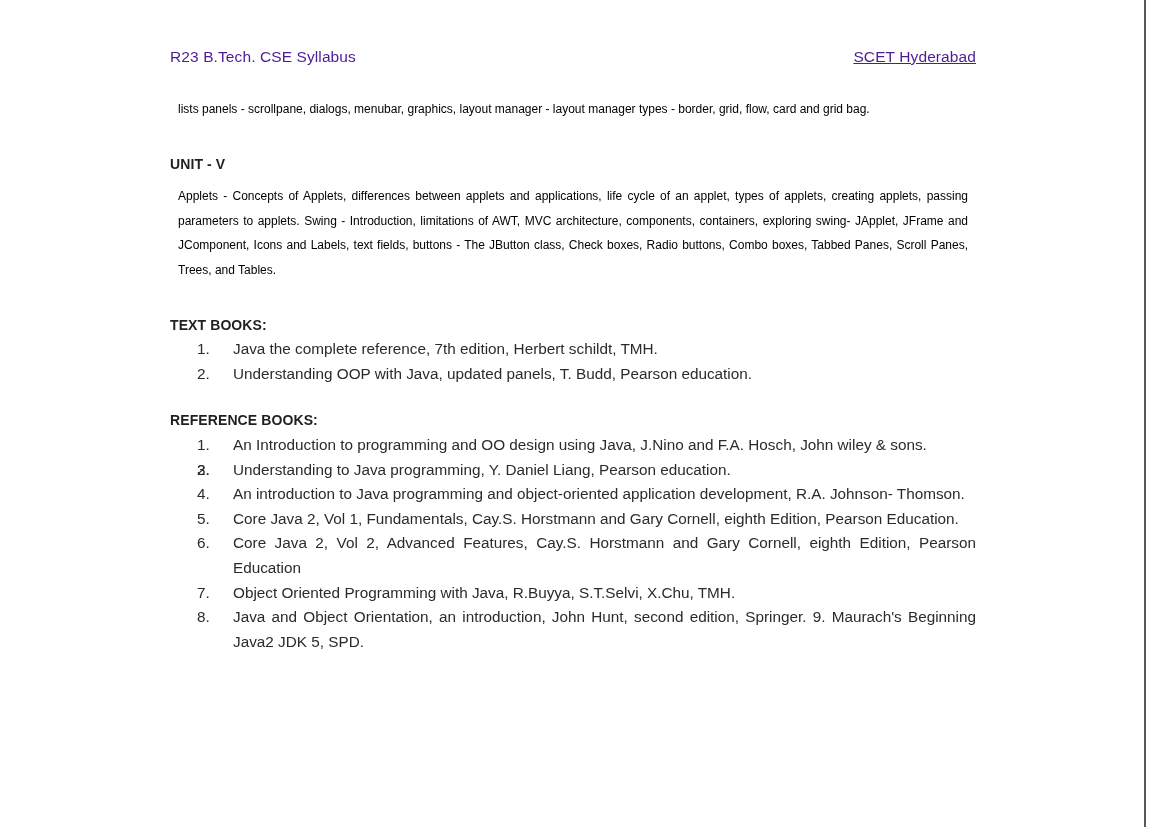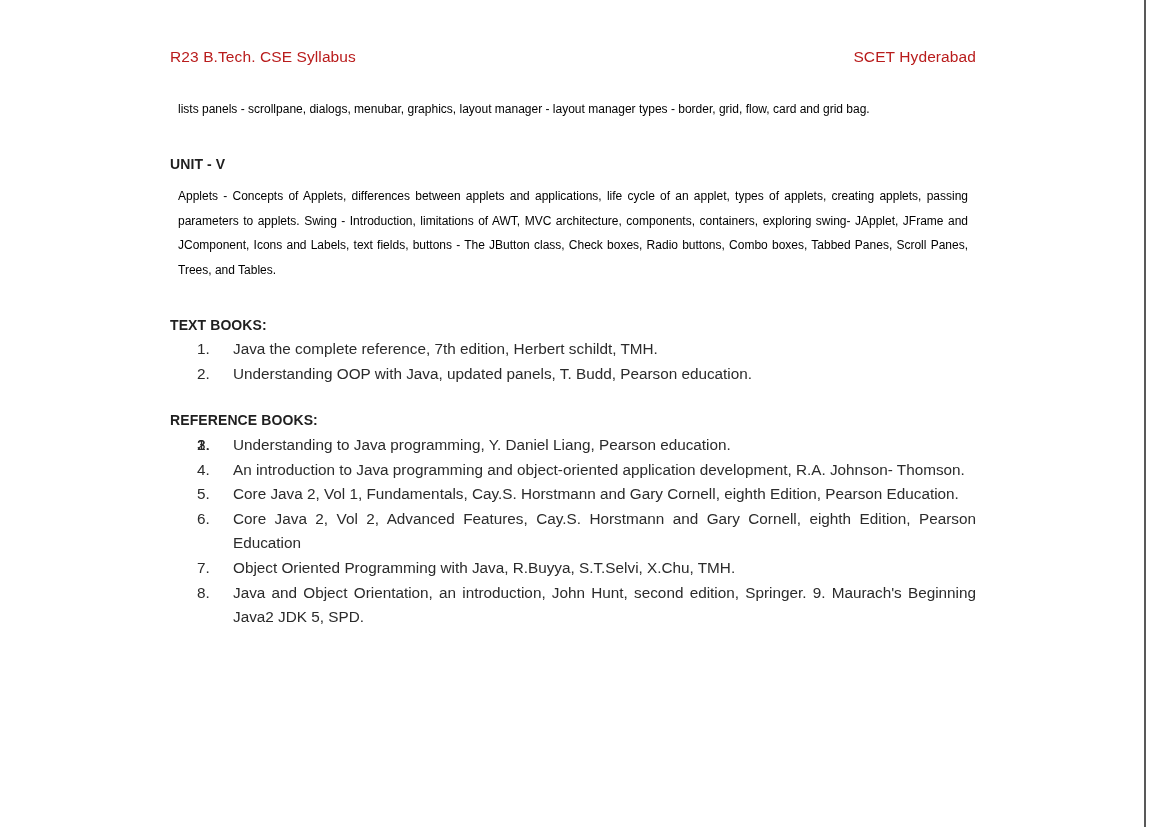--- a/index.html
+++ b/index.html
@@ -37,25 +37,25 @@
     width: 806px;
   }
 
   
   .doc-header {
     display: flex;
     justify-content: space-between;
     align-items: baseline;
     font-size: 15.5px;
     letter-spacing: 0.1px;
-    color: #b91c1c;
+    color: #4c1d95;
     margin-bottom: 31px;
   }
   .doc-header .hdr-left { white-space: nowrap; }
-  .doc-header .hdr-right { white-space: nowrap; }
+  .doc-header .hdr-right { white-space: nowrap; text-decoration: underline; }
 
   
   .para {
     font-size: 12px;
     line-height: 24.6px;
     text-align: justify;
     text-justify: inter-word;
     color: #000000;
     margin: 8px;
   }
@@ -130,20 +130,21 @@
         <span class="txt">Understanding OOP with Java, updated panels, T. Budd, Pearson education.</span>
       </li>
     </ol>
 
     <div class="gap-md"></div>
 
     <div class="heading">REFERENCE BOOKS:</div>
     <ol class="numlist tight">
       <li>
         <span class="num">1.</span>
+        <span class="txt">An Introduction to programming and OO design using Java, J.Nino and F.A. Hosch, John wiley &amp; sons.</span>
       </li>
       <li>
         <span class="num">2.</span>
       </li>
       <li>
         <span class="num">3.</span>
         <span class="txt">Understanding to Java programming, Y. Daniel Liang, Pearson education.</span>
       </li>
       <li>
         <span class="num">4.</span>

